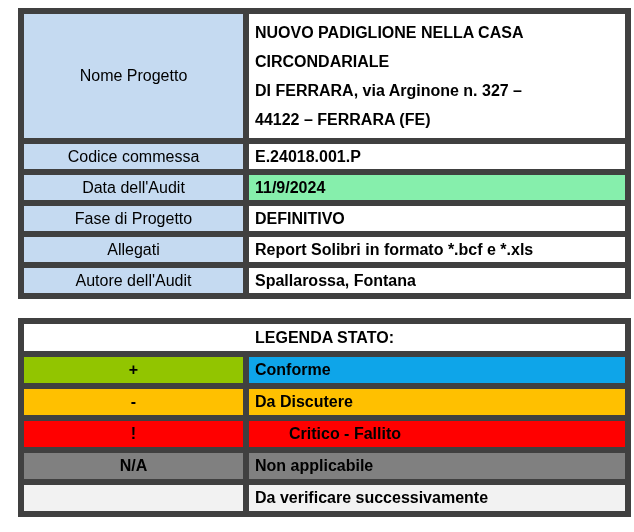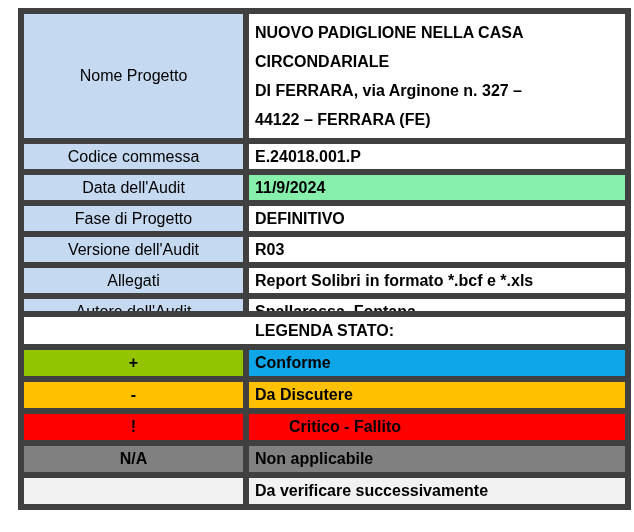--- a/index.html
+++ b/index.html
@@ -24,21 +24,21 @@
     border: 6px solid #404040;
     overflow: hidden;
   }
   .project {
     left: 18px;
     top: 8px;
     width: 607px;
   }
   .legend {
     left: 18px;
-    top: 311px;
+    top: 318px;
     width: 607px;
   }
   .col-label { width: 225px; }
   .col-value { width: 382px; }
 
   .label-cell {
     text-align: center;
     vertical-align: middle;
     font-size: 16px;
     font-weight: normal;
@@ -106,24 +106,20 @@
   </tr>
   <tr class="row-std">
     <td class="label-cell" style="background-color: rgb(197, 218, 241);">Data dell'Audit</td>
     <td class="value-cell" style="background-color: #86efac; margin-top: 21px;">11/9/2024</td>
   </tr>
   <tr class="row-std">
     <td class="label-cell" style="background-color: rgb(197, 218, 241);">Fase di Progetto</td>
     <td class="value-cell">DEFINITIVO</td>
   </tr>
   <tr class="row-std">
-    <td class="label-cell" style="background-color: rgb(197, 218, 241);">Versione dell'Audit</td>
-    <td class="value-cell">R03</td>
-  </tr>
-  <tr class="row-std">
     <td class="label-cell" style="background-color: rgb(197, 218, 241);">Allegati</td>
     <td class="value-cell">Report Solibri in formato *.bcf e *.xls</td>
   </tr>
   <tr class="row-std">
     <td class="label-cell" style="background-color: rgb(197, 218, 241);">Autore dell'Audit</td>
     <td class="value-cell">Spallarossa, Fontana</td>
   </tr>
 </tbody>
   </table>
 

